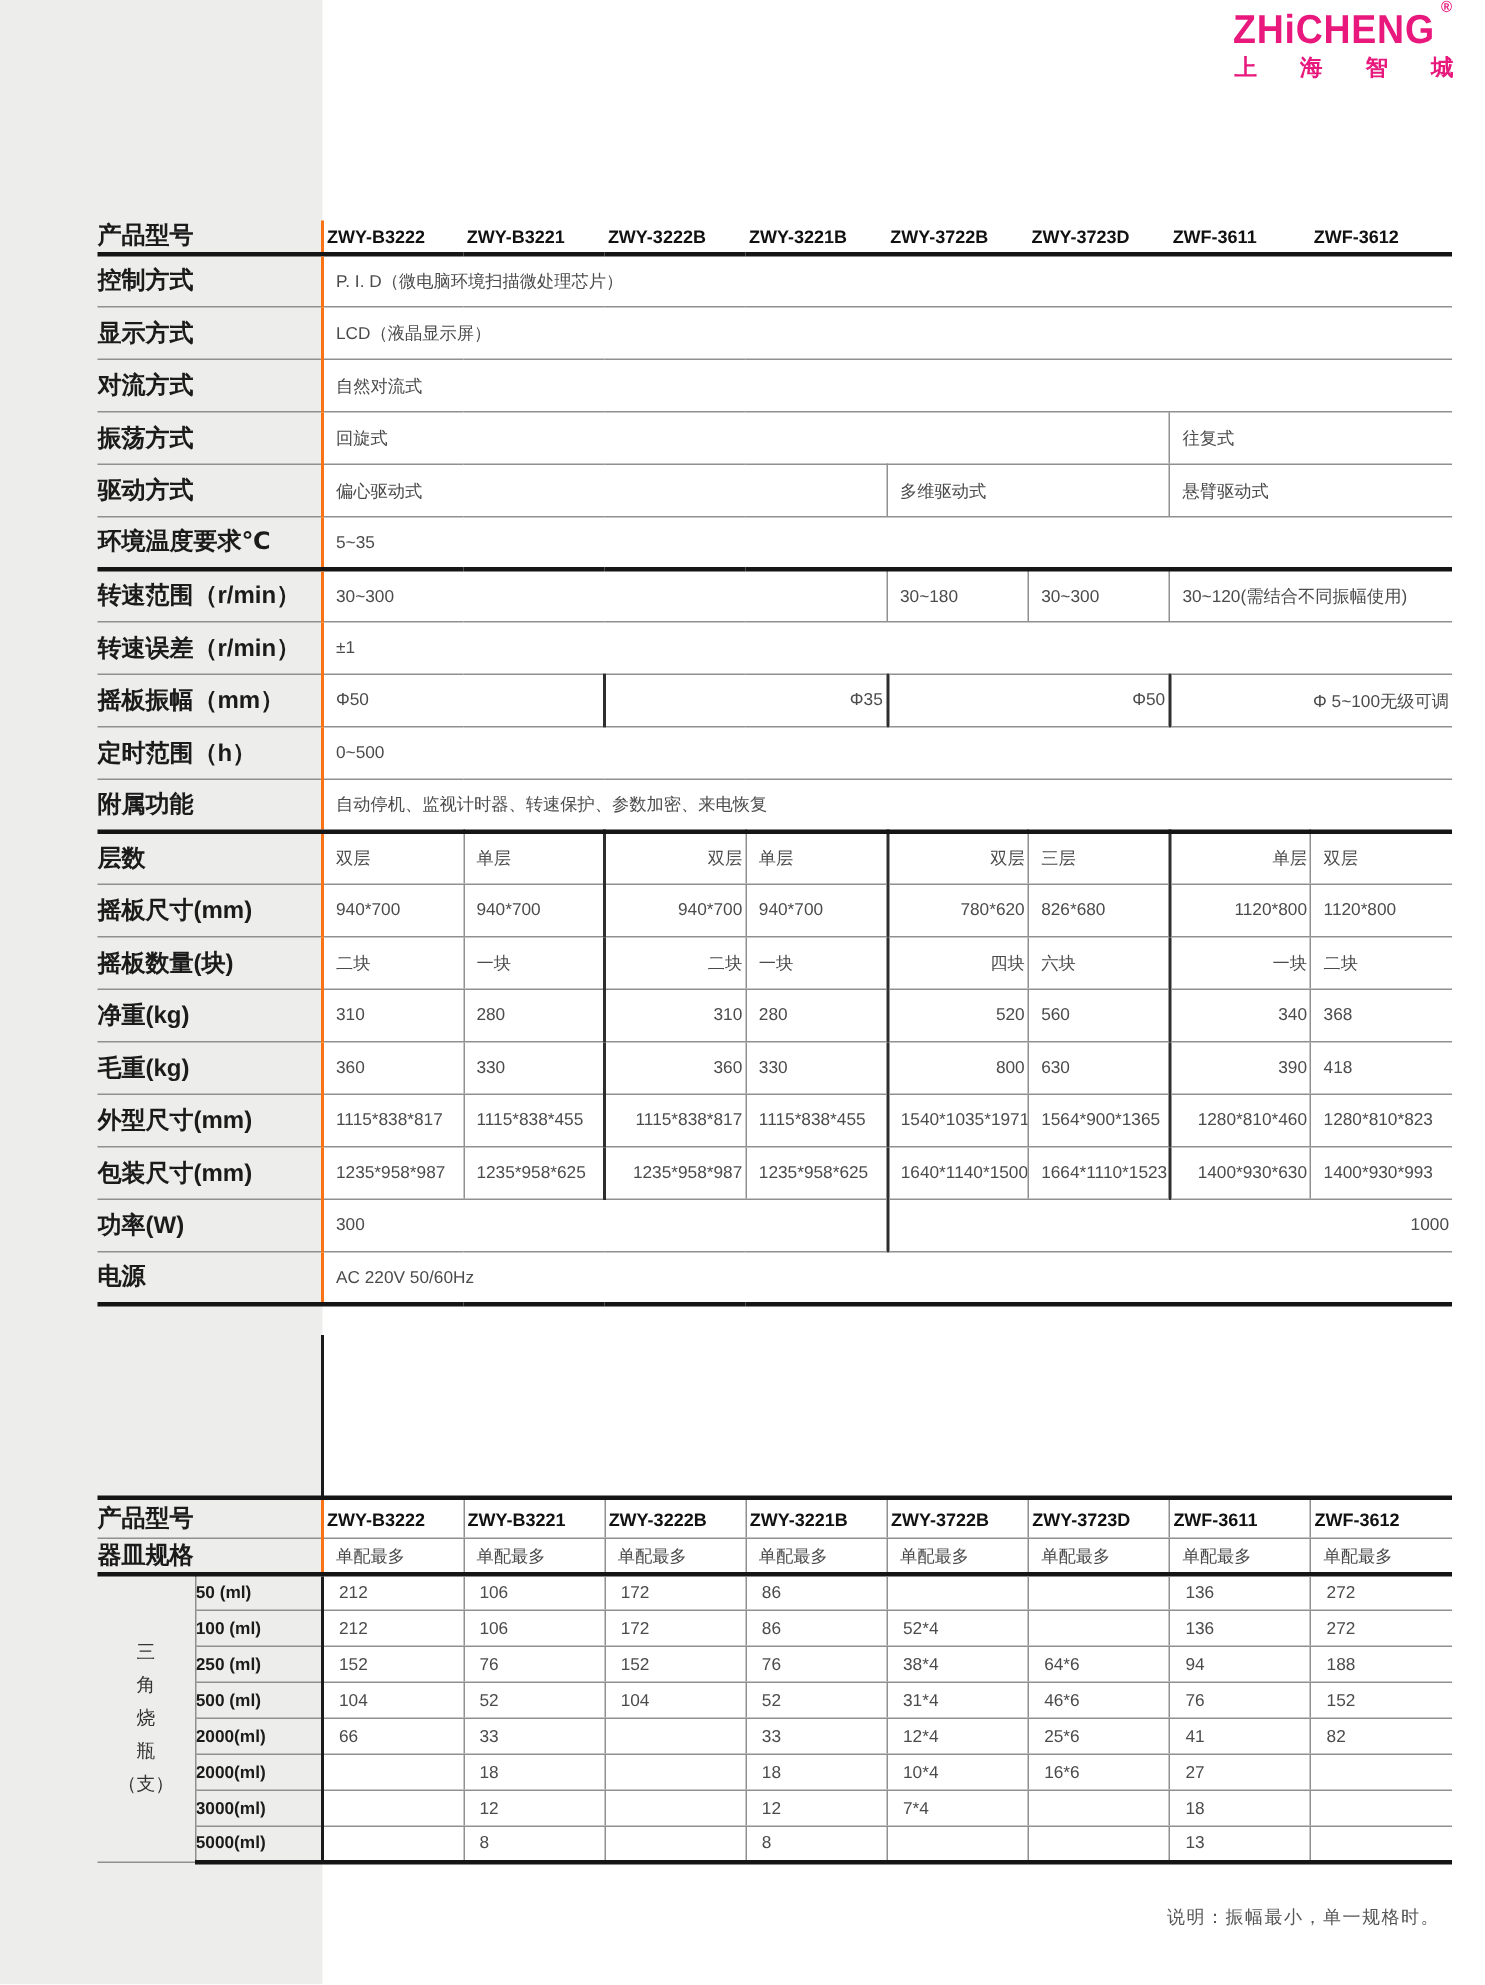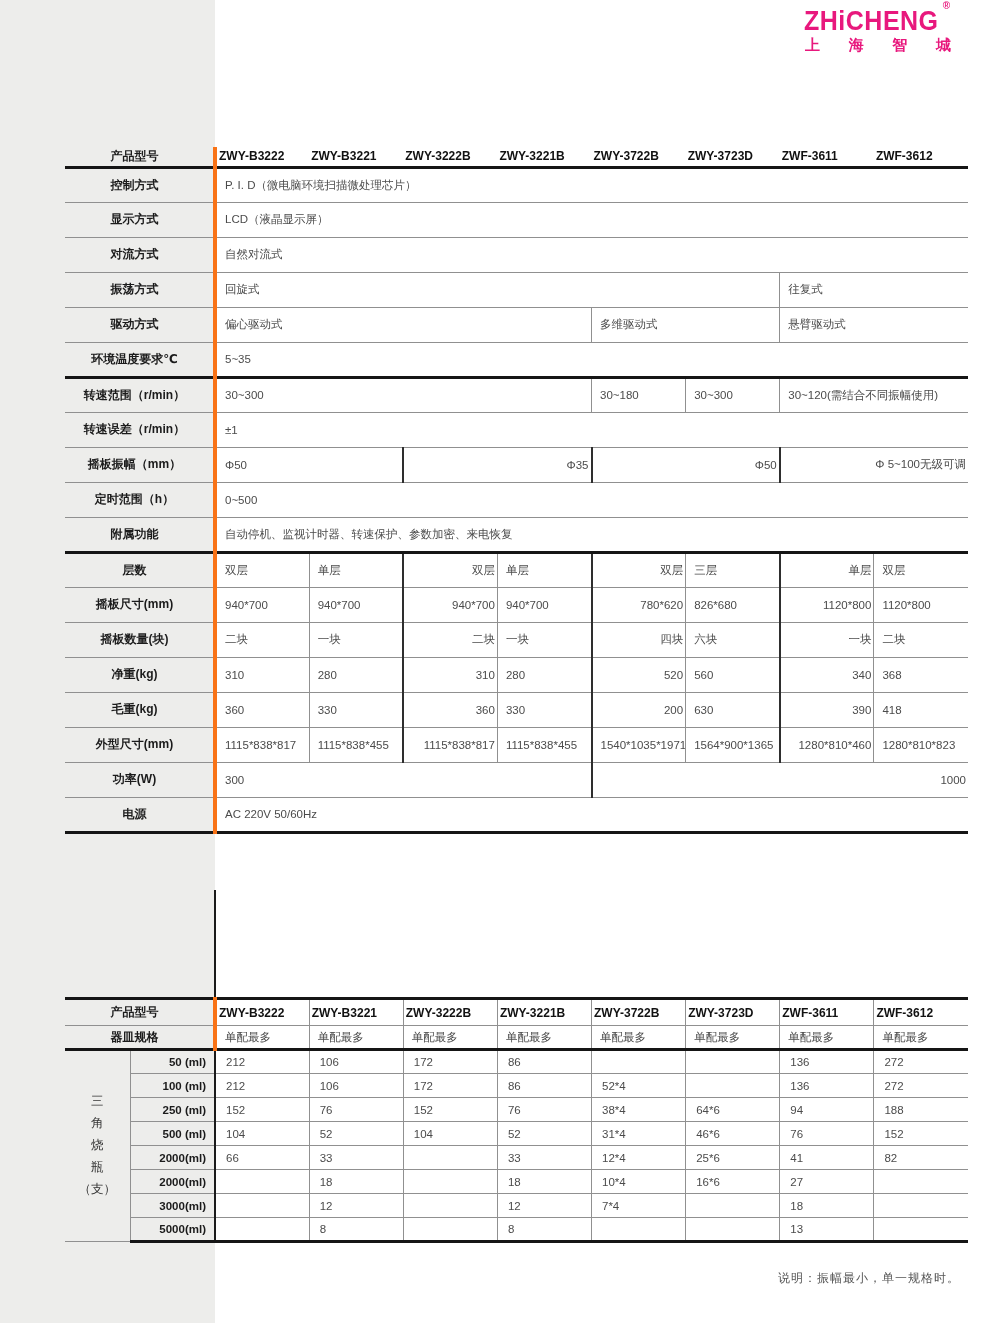--- a/index.html
+++ b/index.html
@@ -5,51 +5,51 @@
   * { box-sizing: border-box; }
   html,body { margin:0; padding:0; }
   body {
     width:990px; height:1323px; position:relative; background:#ffffff;
     font-family:"Liberation Sans","DejaVu Sans",sans-serif; overflow:hidden;
   }
   .left-panel { position:absolute; left:0; top:0; width:215px; height:1323px; background:#ededeb; }
   .v-connector { position:absolute; left:214px; top:890px; width:2px; height:110px; background:#1a1a1a; }
 
   
-  .logo { position:absolute; top:6px; right:36px; width:150px; color:#e8187d; }
+  .logo { position:absolute; top:6px; right:18px; width:150px; color:#e8187d; }
   .logo-brand { font-size:25px; font-weight:bold; line-height:1.05; letter-spacing:0.5px; position:relative; display:inline-block; transform:scaleY(1.08); transform-origin:top left; }
   .logo-reg { font-size:10px; position:absolute; top:-5px; right:-12px; font-weight:bold; }
   .logo-cn { display:flex; justify-content:space-between; font-size:15px; font-weight:bold; margin-top:4px; padding:0 3px 0 1px; }
 
   
   table { border-collapse:collapse; table-layout:fixed; position:absolute; left:65px; background:transparent; }
   #spec-table { top:147px; width:903px; }
   #cap-table  { top:997px; width:903px; }
   td { font-size:11.5px; color:#4b4b4b; padding:0 2px 0 8px; height:35px; vertical-align:middle; white-space:nowrap; overflow:hidden; }
 
-  td.lbl { text-align:center; padding:0 9px 0 0; font-weight:bold; color:#1b1b1b; font-size:12px; border-right:4px solid #f97316; }
+  td.lbl { text-align:left; padding:0 9px 0 0; font-weight:bold; color:#1b1b1b; font-size:16px; border-right:2px solid #f97316; }
   td.model { font-weight:bold; color:#111; font-size:12px; text-align:left; padding:0 2px; }
 
   
   #spec-table tr.hdr-row td { height:20px; border-bottom:3px solid #151515; }
   #spec-table tr.r td { border-bottom:1px solid #909090; }
   #spec-table tr.r.thick td { border-bottom:3px solid #151515; }
   .sl { border-left:1px solid #909090; }
   .sd { border-left:2px solid #2e2e2e;text-align:right; }
 
   
   #cap-table tr.cap-hdr td { height:27px; border-top:3px solid #151515; border-bottom:1px solid #909090; }
   #cap-table tr.cap-sub td { height:24px; border-bottom:3px solid #151515;font-family:Liberation Serif, serif; }
   #cap-table tr.cr td { height:24px; border-bottom:1px solid #909090; }
   #cap-table tr.cr.thick-bot td { border-bottom:3px solid #151515; }
   #cap-table td.group {
     text-align:center; padding:0; font-size:12.5px; color:#333; border-right:1px solid #909090;
     white-space:pre-line; line-height:1.75; font-weight:normal; border-bottom:3px solid #151515;
   }
-  #cap-table td.size { font-weight:bold; text-align:right; padding:0 8px 0 0; font-size:11.5px; color:#1b1b1b; border-right:2px solid #1b1b1b; border-left:1px solid #909090; }
+  #cap-table td.size { font-weight:bold; padding:0 8px 0 0; font-size:11.5px; color:#1b1b1b; border-right:2px solid #1b1b1b; border-left:1px solid #909090; }
   #cap-table td.cval { padding-left:10px; }
 
   .note { position:absolute; top:1270px; right:30px; font-size:12px; color:#555; letter-spacing:1px; }
 </style>
 </head>
 <body>
 
 <div class="left-panel"></div>
 <div class="v-connector"></div>
 
@@ -178,35 +178,46 @@
         <td class="val sl" colspan="1">560</td>
         <td class="val sd" colspan="1">340</td>
         <td class="val sl" colspan="1">368</td>
       </tr>
       <tr class="r">
         <td class="lbl">毛重(kg)</td>
         <td class="val" colspan="1">360</td>
         <td class="val sl" colspan="1">330</td>
         <td class="val sd" colspan="1">360</td>
         <td class="val sl" colspan="1">330</td>
-        <td class="val sd" colspan="1">200</td>
+        <td class="val sd" colspan="1">800</td>
         <td class="val sl" colspan="1">630</td>
         <td class="val sd" colspan="1">390</td>
         <td class="val sl" colspan="1">418</td>
       </tr>
       <tr class="r">
         <td class="lbl">外型尺寸(mm)</td>
         <td class="val" colspan="1">1115*838*817</td>
         <td class="val sl" colspan="1">1115*838*455</td>
         <td class="val sd" colspan="1">1115*838*817</td>
         <td class="val sl" colspan="1">1115*838*455</td>
         <td class="val sd" colspan="1">1540*1035*1971</td>
         <td class="val sl" colspan="1">1564*900*1365</td>
         <td class="val sd" colspan="1">1280*810*460</td>
         <td class="val sl" colspan="1">1280*810*823</td>
+      </tr>
+      <tr class="r">
+        <td class="lbl">包装尺寸(mm)</td>
+        <td class="val" colspan="1">1235*958*987</td>
+        <td class="val sl" colspan="1">1235*958*625</td>
+        <td class="val sd" colspan="1">1235*958*987</td>
+        <td class="val sl" colspan="1">1235*958*625</td>
+        <td class="val sd" colspan="1">1640*1140*1500</td>
+        <td class="val sl" colspan="1">1664*1110*1523</td>
+        <td class="val sd" colspan="1">1400*930*630</td>
+        <td class="val sl" colspan="1">1400*930*993</td>
       </tr>
       <tr class="r">
         <td class="lbl">功率(W)</td>
         <td class="val" colspan="4">300</td>
         <td class="val sd" colspan="4">1000</td>
       </tr>
       <tr class="r thick">
         <td class="lbl">电源</td>
         <td class="val" colspan="8">AC 220V 50/60Hz</td>
       </tr>

